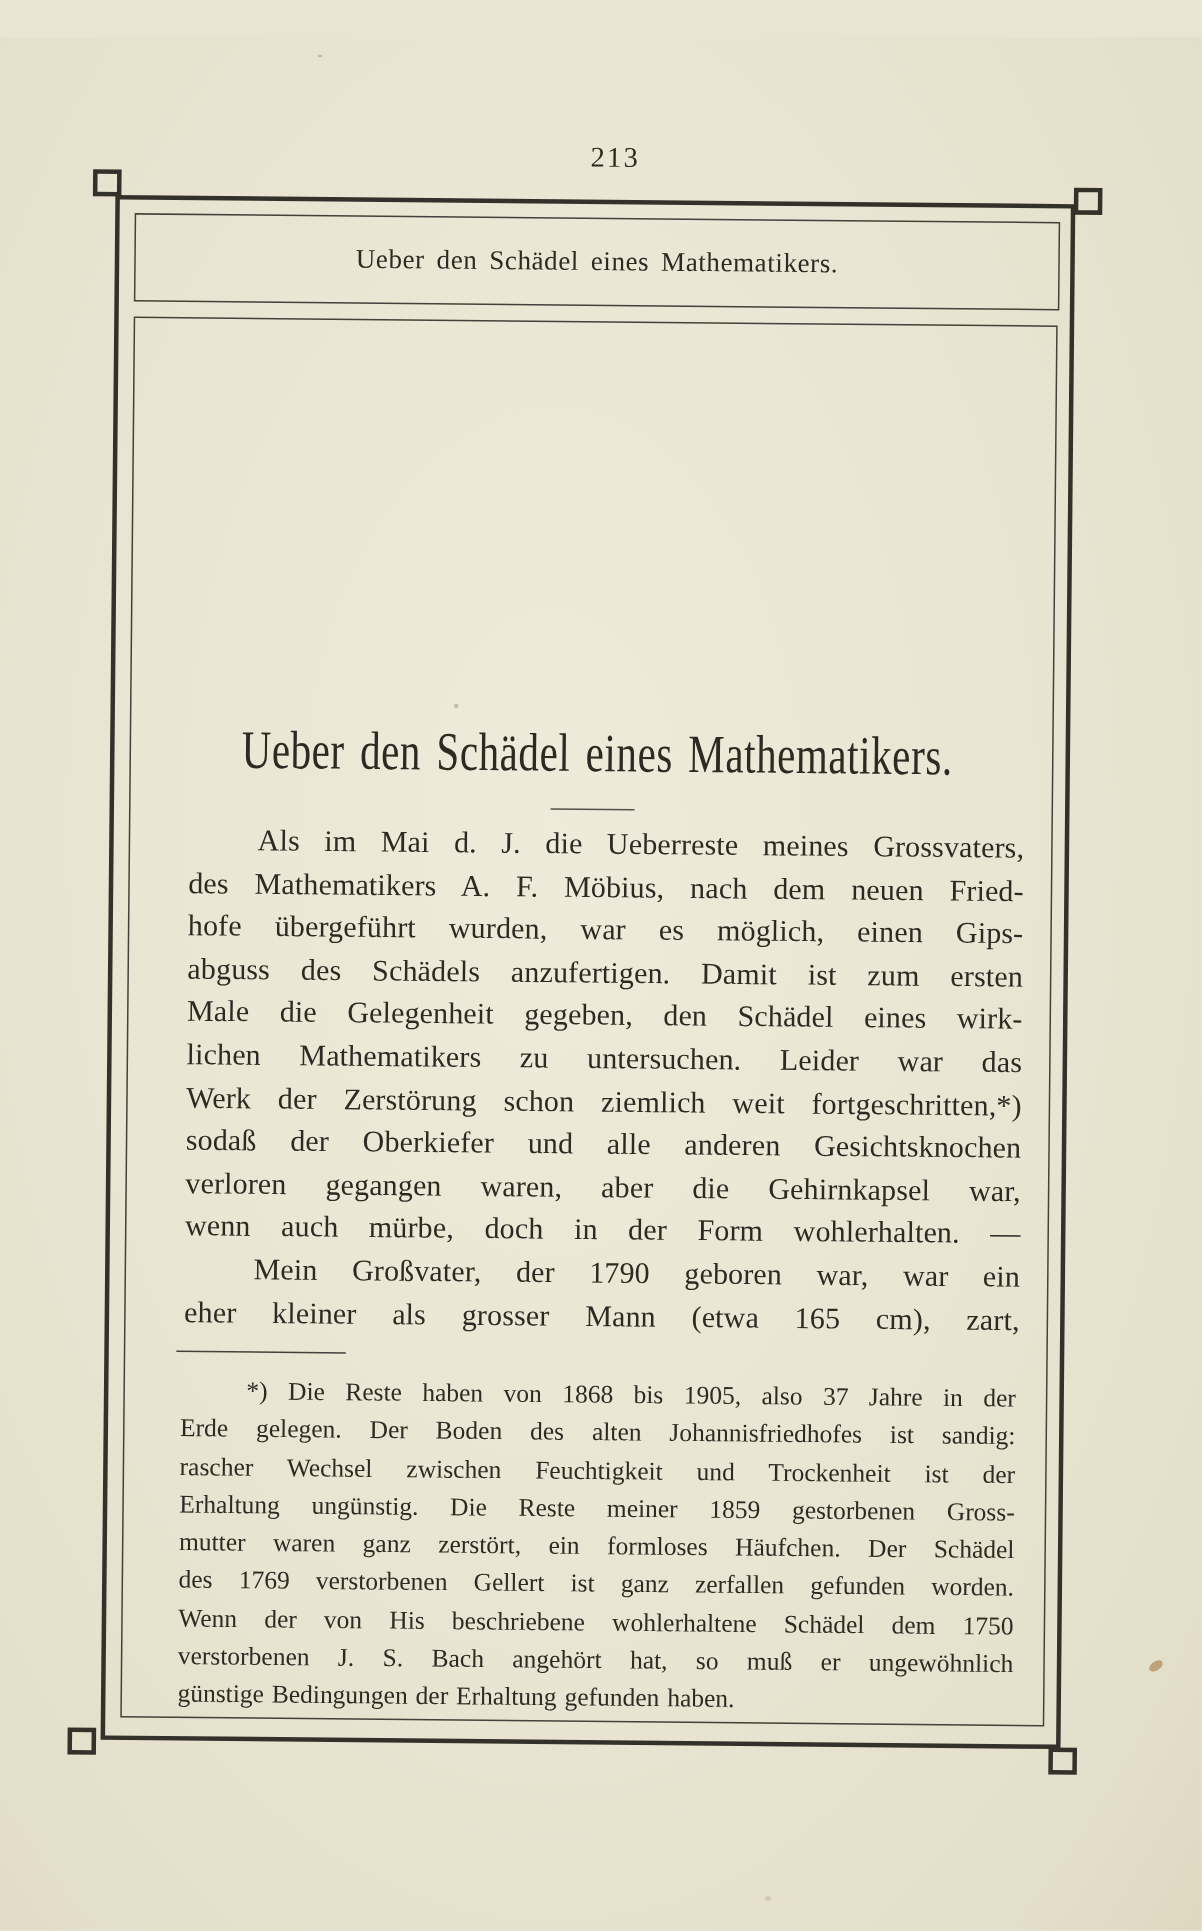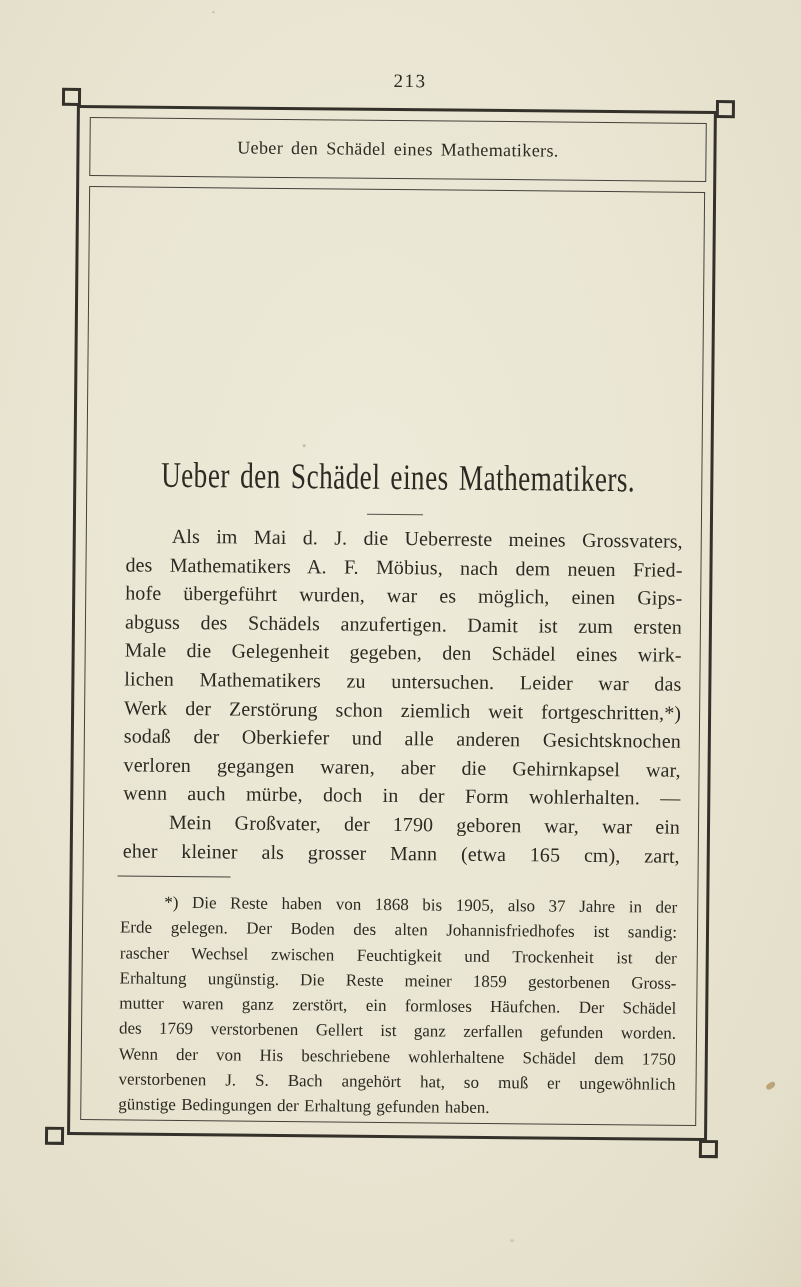--- a/index.html
+++ b/index.html
@@ -5,20 +5,21 @@
   html, body { margin:0; padding:0; }
   body {
     width:801px; height:1287px; position:relative; overflow:hidden;
     background:#e9e5d2;
     font-family:"Liberation Serif","DejaVu Serif",serif;
   }
   .paper {
     position:absolute; inset:0;
     background:
       radial-gradient(ellipse at 46% 42%, #eeebda 0%, #e9e5d2 52%, #e4dfca 86%, #ded8c1 100%);
+    margin-top: 25px;
   }
   
   .scan {
     position:absolute; inset:0;
     transform:rotate(0.55deg);
     transform-origin:392px 620px;
     color:#2d2a23;
   }
   .page-number {
     position:absolute; left:95px; top:70px; width:620px;

